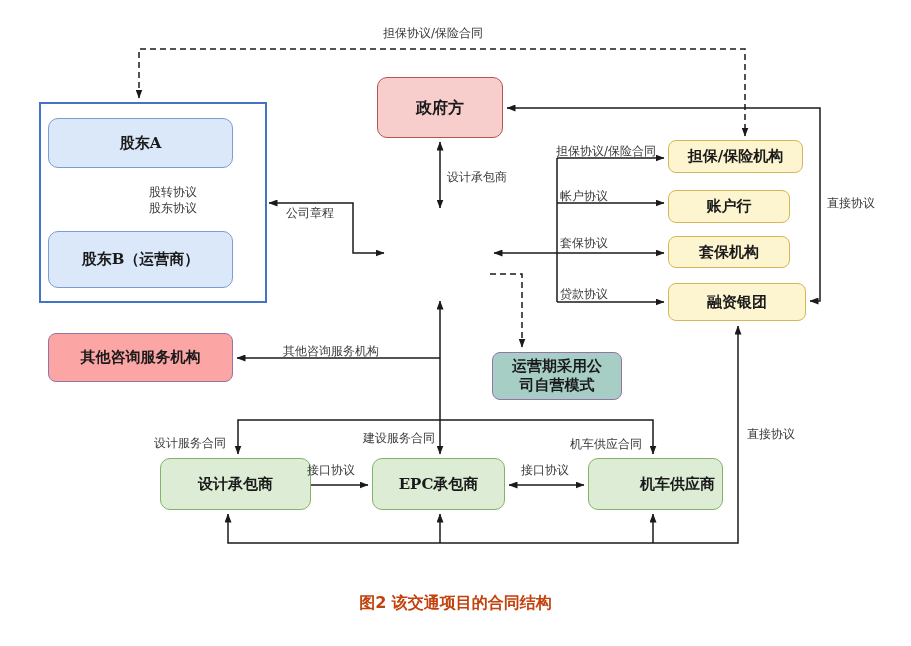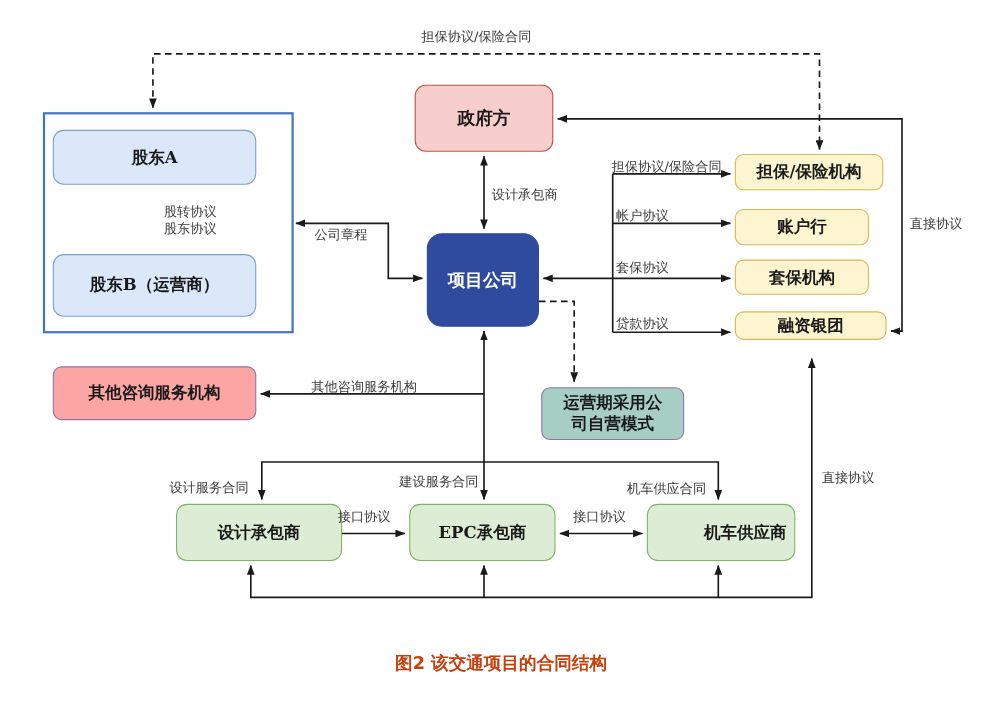--- a/index.html
+++ b/index.html
@@ -36,21 +36,21 @@
   }
   
   #grp{left:39px;top:102px;width:228px;height:201px;}
   #shA{left:48px;top:118px;width:185px;height:50px;}
   #shB{left:48px;top:231px;width:185px;height:57px;}
   #gov{left:377px;top:77px;width:126px;height:61px;}
   #pc{left:388px;top:212px;width:102px;height:85px;}
   #g1{left:668px;top:140px;width:135px;height:33px;}
   #g2{left:668px;top:190px;width:122px;height:33px;}
   #g3{left:668px;top:236px;width:122px;height:32px;}
-  #g4{left:668px;top:283px;width:138px;height:26px;}
+  #g4{left:668px;top:283px;width:138px;height:38px;}
   #consult{left:48px;top:333px;width:185px;height:49px;}
   #opnote{left:492px;top:352px;width:130px;height:48px;}
   #design{left:160px;top:458px;width:151px;height:52px;text-align:right;}
   #epc{left:372px;top:458px;width:133px;height:52px;}
   #loco{left:588px;top:458px;width:135px;height:52px;padding-left:44px;}
   
   #l_top{left:383px;top:26px;}
   #l_sht{left:149px;top:185px;}
   #l_sha{left:149px;top:201px;}
   #l_art{left:286px;top:206px;}
@@ -99,21 +99,20 @@
       <path d="M228,514 L228,543 L738,543 L738,326" marker-start="url(#arr)" marker-end="url(#arr)"></path>
       <path d="M440,543 L440,514" marker-end="url(#arr)"></path>
       <path d="M653,543 L653,514" marker-end="url(#arr)"></path>
     </g>
   </svg>
 
   <div id="grp" class="group"></div>
   <div id="shA" class="node sh">股东A</div>
   <div id="shB" class="node sh">股东B（运营商）</div>
   <div id="gov" class="node gov">政府方</div>
-  <div id="pc" class="node pc">项目公司</div>
   <div id="g1" class="node fin">担保/保险机构</div>
   <div id="g2" class="node fin">账户行</div>
   <div id="g3" class="node fin">套保机构</div>
   <div id="g4" class="node fin">融资银团</div>
   <div id="consult" class="node purp">其他咨询服务机构</div>
   <div id="opnote" class="node teal">运营期采用公司自营模式</div>
   <div id="design" class="node con">设计承包商</div>
   <div id="epc" class="node con">EPC承包商</div>
   <div id="loco" class="node con">机车供应商</div>
 

